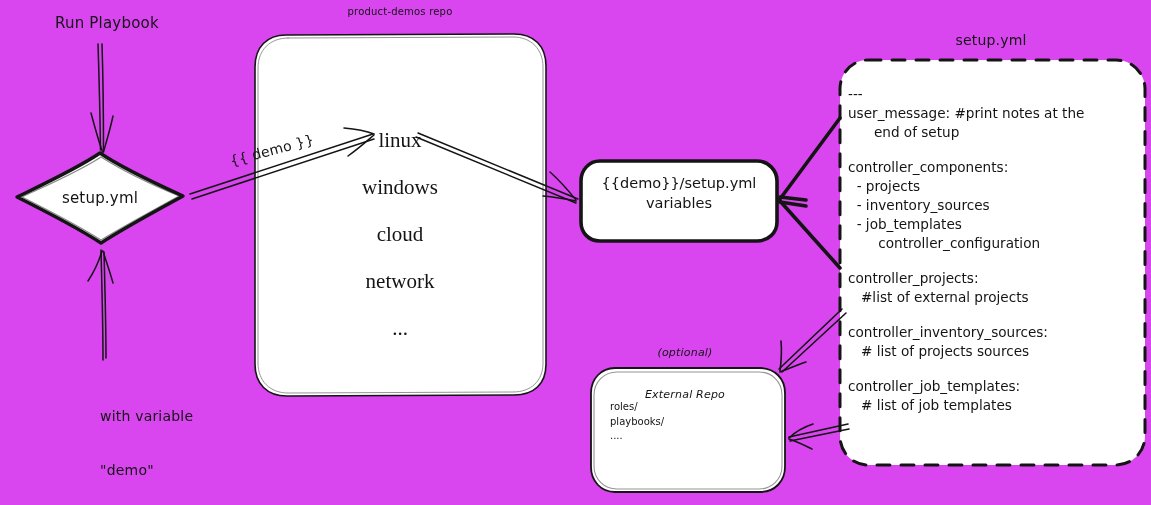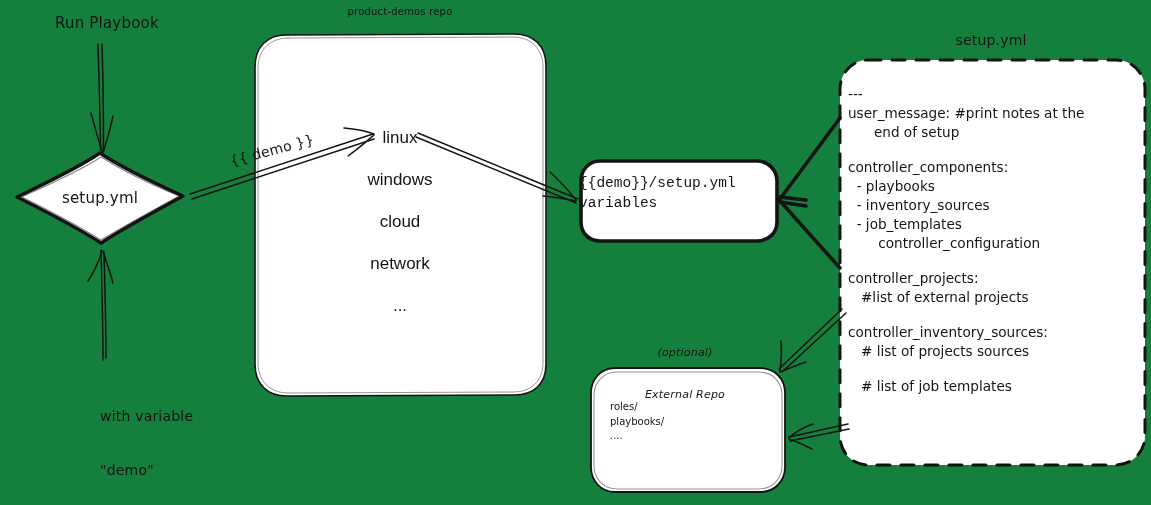--- a/index.html
+++ b/index.html
@@ -4,21 +4,21 @@
 <style>
   html, body {
     margin: 0;
     padding: 0;
     background: #ffffff;
   }
   #canvas {
     position: relative;
     width: 1151px;
     height: 505px;
-    background: #15803d;
+    background: #d946ef;
     overflow: hidden;
     font-family: "DejaVu Sans", sans-serif;
   }
   #sketch {
     position: absolute;
     left: 0; top: 0;
     width: 1151px;
     height: 505px;
   }
   .lbl {
@@ -46,37 +46,37 @@
 
   
   #repo-items {
     position: absolute;
     left: 400px; top: 128px;
     width: 160px;
     transform: translateX(-50%);
     text-align: center;
   }
   #repo-items .repo-item {
-    font-size: 17px;
+    font-size: 21px;
     color: #141414;
     margin-bottom: 22px;
-    font-family: Liberation Sans, sans-serif;
+    font-family: Liberation Serif, serif;
   }
   #repo-items .repo-item:last-child { margin-bottom: 0; }
 
   
   #vars-text {
     position: absolute;
     left: 679px; top: 174px;
     width: 200px;
     transform: translateX(-50%);
+    text-align: center;
     font-size: 14.5px;
     color: #141414;
     line-height: 1.35;
-    font-family: Liberation Mono, monospace;
   }
 
   
   #ext-text {
     position: absolute;
     left: 610px; top: 400px;
     font-size: 10px;
     color: #141414;
     line-height: 1.45;
   }
@@ -266,27 +266,28 @@
     <div>with variable</div>
     <div>"demo"</div>
   </div>
 
   <div id="yaml-block">
       <div class="yline">---</div>
       <div class="yline">user_message: #print notes at the</div>
       <div class="yline">      end of setup</div>
       <div class="yline gap"></div>
       <div class="yline">controller_components:</div>
-      <div class="yline">  - playbooks</div>
+      <div class="yline">  - projects</div>
       <div class="yline">  - inventory_sources</div>
       <div class="yline">  - job_templates</div>
       <div class="yline">       controller_configuration</div>
       <div class="yline gap"></div>
       <div class="yline">controller_projects:</div>
       <div class="yline">   #list of external projects</div>
       <div class="yline gap"></div>
       <div class="yline">controller_inventory_sources:</div>
       <div class="yline">   # list of projects sources</div>
       <div class="yline gap"></div>
+      <div class="yline">controller_job_templates:</div>
       <div class="yline">   # list of job templates</div>
     </div>
 
 </div>
 
 </body></html>

